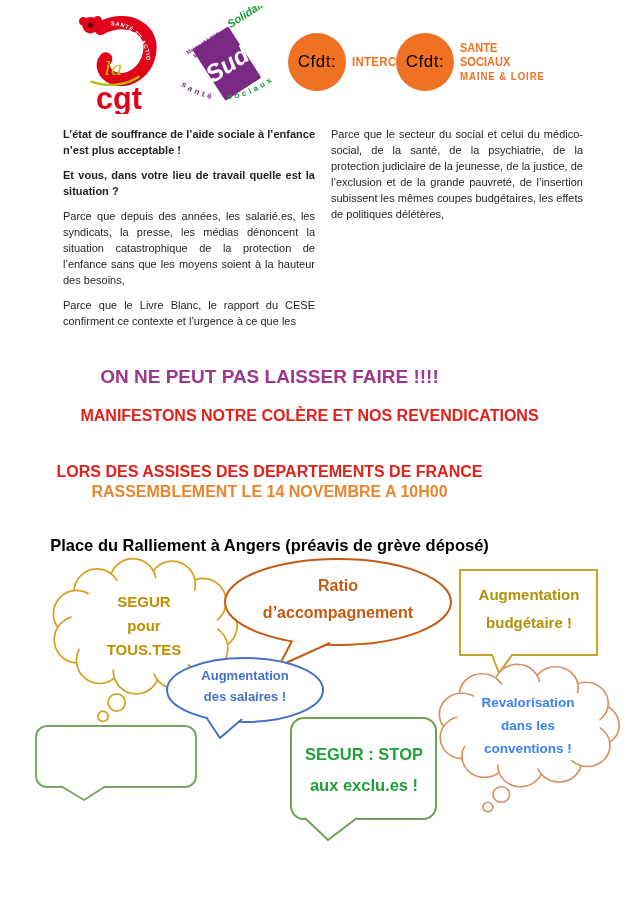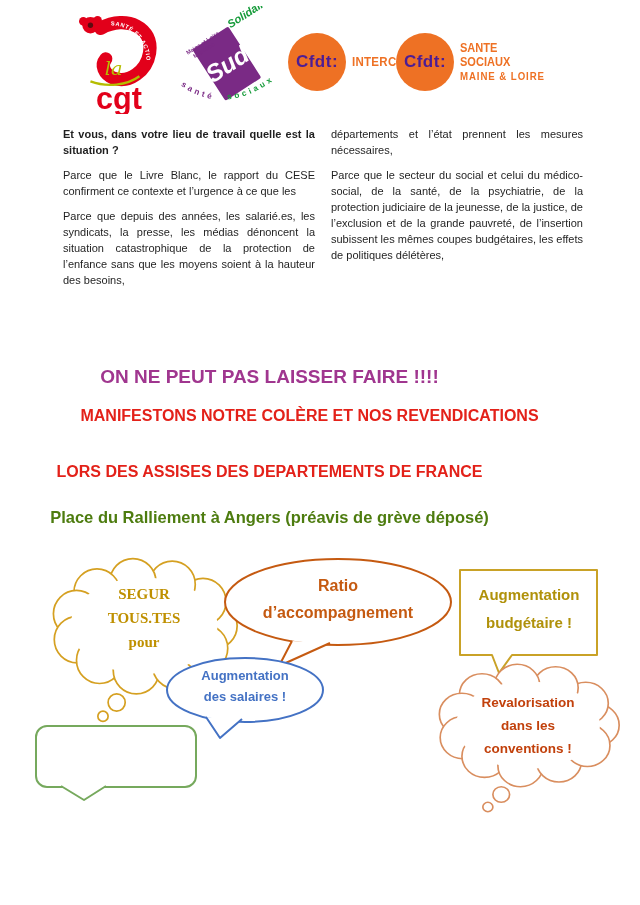--- a/index.html
+++ b/index.html
@@ -7,21 +7,21 @@
     position:relative;width:640px;height:905px;margin:0 auto;background:#ffffff;
     overflow:hidden;font-family:"Liberation Sans",sans-serif;
   }
   
   .logo{position:absolute;}
   #logo-cgt{left:68px;top:12px;width:102px;height:102px;}
   #logo-sud{left:172px;top:6px;width:108px;height:114px;}
   #logo-cfdt-interco{left:288px;top:32px;width:110px;height:60px;display:flex;align-items:center;}
   #logo-cfdt-sante{left:396px;top:32px;width:160px;height:60px;display:flex;align-items:center;}
   .cfdt-circle{width:58px;height:58px;border-radius:50%;background:#EE7124;display:flex;align-items:center;justify-content:center;flex:0 0 auto;}
-  .cfdt-brand{color:#4c1d95;font-weight:bold;font-size:17px;letter-spacing:0.5px;}
+  .cfdt-brand{color:#000000;font-weight:normal;font-size:17px;letter-spacing:0.5px;}
   .cfdt-label{color:#EE7124;font-weight:bold;font-size:12.5px;margin-left:6px;letter-spacing:0.3px;transform:scaleX(0.92);transform-origin:left;}
   .cfdt-label2{color:#EE7124;font-weight:bold;margin-left:6px;line-height:1.15;transform:scaleX(0.92);transform-origin:left;}
   .cfdt-label2 .l1{font-size:12px;}
   .cfdt-label2 .l2{font-size:10.5px;letter-spacing:1px;}
   
   .columns{position:absolute;left:63px;top:126px;width:520px;display:flex;gap:16px;}
   .col{width:252px;font-size:11px;line-height:16px;color:#1f1f1f;text-align:justify;}
   .col p{margin:0 0 9px 0;}
   .col p.b{font-weight:bold;}
   
@@ -29,21 +29,21 @@
   #h1{top:366px;font-size:19px;color:#A0368F;}
   #h2{top:407px;font-size:16px;color:#E32119;padding-left:40px;}
   #h3{top:463px;font-size:16px;color:#E32119;}
   #h4{top:483px;font-size:16px;color:#E8862E;}
   #h5{top:508px;font-size:16.5px;color:#E8862E;}
   
   .bubble{position:absolute;}
   .bubble svg.shape{position:absolute;left:0;top:0;width:100%;height:100%;}
   .btxt{position:absolute;left:0;right:0;text-align:center;font-weight:bold;}
   #bubble-segur-tous{left:50px;top:556px;width:188px;height:168px;}
-  #bubble-segur-tous .btxt{top:26px;font-size:15px;line-height:24px;font-family:Liberation Serif, serif;}
+  #bubble-segur-tous .btxt{top:34px;font-size:15px;line-height:24px;}
   #bubble-ratio{left:222px;top:556px;width:232px;height:112px;}
   #bubble-ratio .btxt{top:16px;font-size:16px;line-height:27px;}
   #bubble-aug-budget{left:458px;top:568px;width:142px;height:108px;}
   #bubble-aug-budget .btxt{top:13px;font-size:15px;line-height:28px;}
   #bubble-aug-salaires{left:164px;top:656px;width:162px;height:84px;}
   #bubble-aug-salaires .btxt{top:9px;font-size:13px;line-height:21px;}
   #bubble-revalorisation{left:436px;top:662px;width:184px;height:152px;}
   #bubble-revalorisation .btxt{top:29px;font-size:13.5px;line-height:23px;}
   #bubble-personnel{left:34px;top:724px;width:164px;height:78px;}
   #bubble-personnel .btxt{top:21px;font-size:15px;}
@@ -107,34 +107,35 @@
       <span class="cfdt-brand">Cfdt:</span>
     </div>
     <span class="cfdt-label2">
       <span class="l1" style="display:block">SANTE SOCIAUX</span>
       <span class="l2" style="display:block">MAINE &amp; LOIRE</span>
     </span>
   </div>
 
   <div class="columns">
     <div class="col">
+      <p class="b">L’état de souffrance de l’aide sociale à l’enfance n’est plus acceptable !</p>
       <p class="b">Et vous, dans votre lieu de travail quelle est la situation ?</p>
+      <p>Parce que depuis des années, les salarié.es, les syndicats, la presse, les médias dénoncent la situation catastrophique de la protection de l’enfance sans que les moyens soient à la hauteur des besoins,</p>
       <p>Parce que le Livre Blanc, le rapport du CESE confirment ce contexte et l’urgence à ce que les</p>
-      <p>Parce que depuis des années, les salarié.es, les syndicats, la presse, les médias dénoncent la situation catastrophique de la protection de l’enfance sans que les moyens soient à la hauteur des besoins,</p>
     </div>
     <div class="col">
-      <p>départements et l’état prennent les mesures nécessaires,</p>
       <p>Parce que le secteur du social et celui du médico-social, de la santé, de la psychiatrie, de la protection judiciaire de la jeunesse, de la justice, de l’exclusion et de la grande pauvreté, de l’insertion subissent les mêmes coupes budgétaires, les effets de politiques délétères,</p>
     </div>
   </div>
 
   <div class="headline" id="h1" style="color: rgb(160, 54, 143);">ON NE PEUT PAS LAISSER FAIRE !!!!</div>
   <div class="headline" id="h2" style="color: rgb(227, 33, 25);">MANIFESTONS NOTRE COLÈRE ET NOS REVENDICATIONS</div>
   <div class="headline" id="h3" style="color: rgb(227, 33, 25);">LORS DES ASSISES DES DEPARTEMENTS DE FRANCE</div>
-  <div class="headline" id="h5" style="color: #4d7c0f;">Place du Ralliement à Angers (préavis de grève déposé)</div>
+  <div class="headline" id="h4" style="color: rgb(232, 134, 46);">RASSEMBLEMENT LE 14 NOVEMBRE A 10H00</div>
+  <div class="headline" id="h5" style="color: #000000; margin-top: 28px;">Place du Ralliement à Angers (préavis de grève déposé)</div>
 
   <div class="bubble" id="bubble-segur-tous">
     <svg class="shape" viewBox="0 0 220 195" preserveAspectRatio="none">
       <g fill="#ffffff" stroke="#D5A021" stroke-width="2">
         <circle cx="192" cy="81" r="27"></circle>
           <circle cx="179" cy="53" r="27"></circle>
           <circle cx="143" cy="33" r="27"></circle>
         <circle cx="97" cy="30" r="27"></circle>
           <circle cx="55" cy="42" r="27"></circle>
           <circle cx="31" cy="67" r="27"></circle>
@@ -145,22 +146,22 @@
           <circle cx="181" cy="107" r="27"></circle>
       </g>
       <ellipse cx="110" cy="81" rx="86" ry="56" fill="#ffffff"></ellipse>
       <g fill="#ffffff" stroke="#D5A021" stroke-width="2">
         <circle cx="78" cy="170" r="10"></circle>
           <circle cx="62" cy="186" r="6"></circle>
       </g>
     </svg>
     <div class="btxt" style="color: rgb(191, 144, 0);">
       <div>SEGUR</div>
+      <div>pour</div>
       <div>TOUS.TES</div>
-      <div>pour</div>
     </div>
   </div>
 
   <div class="bubble" id="bubble-ratio">
     <svg class="shape" viewBox="0 0 232 112" preserveAspectRatio="none">
       <ellipse cx="116" cy="46" rx="113" ry="43" fill="#ffffff" stroke="#C55A11" stroke-width="2"></ellipse>
       <path d="M 70 85 L 57 110 L 108 87" fill="#ffffff" stroke="#C55A11" stroke-width="2" stroke-linejoin="round"></path>
     </svg>
     <div class="btxt" style="color: rgb(197, 90, 17);">
       <div>Ratio</div>
@@ -203,28 +204,38 @@
           <circle cx="101" cy="133" r="27"></circle>
         <circle cx="147" cy="127" r="27"></circle>
           <circle cx="181" cy="107" r="27"></circle>
       </g>
       <ellipse cx="110" cy="81" rx="86" ry="56" fill="#ffffff"></ellipse>
       <g fill="#ffffff" stroke="#D98E5F" stroke-width="2">
         <circle cx="78" cy="170" r="10"></circle>
           <circle cx="62" cy="186" r="6"></circle>
       </g>
     </svg>
-    <div class="btxt" style="color: #c2410c;">
+    <div class="btxt" style="color: #3b82f6;">
       <div>Revalorisation</div>
       <div>dans les</div>
       <div>conventions !</div>
     </div>
   </div>
 
   <div class="bubble" id="bubble-personnel">
     <svg class="shape" viewBox="0 0 164 78" preserveAspectRatio="none">
       <rect x="2" y="2" width="160" height="61" rx="11" fill="#ffffff" stroke="#76A95D" stroke-width="2"></rect>
       <path d="M 27 62 L 50 76 L 72 62" fill="#ffffff" stroke="#76A95D" stroke-width="2" stroke-linejoin="round"></path>
     </svg>
   </div>
 
+  <div class="bubble" id="bubble-segur-stop">
+    <svg class="shape" viewBox="0 0 150 128" preserveAspectRatio="none">
+      <rect x="2" y="2" width="145" height="101" rx="13" fill="#ffffff" stroke="#6FA058" stroke-width="2"></rect>
+      <path d="M 16 102 L 39 124 L 68 102" fill="#ffffff" stroke="#6FA058" stroke-width="2" stroke-linejoin="round"></path>
+    </svg>
+    <div class="btxt" style="color: rgb(33, 160, 56);">
+      <div>SEGUR : STOP</div>
+      <div>aux exclu.es !</div>
+    </div>
+  </div>
 
 </div>
 
 </body></html>

